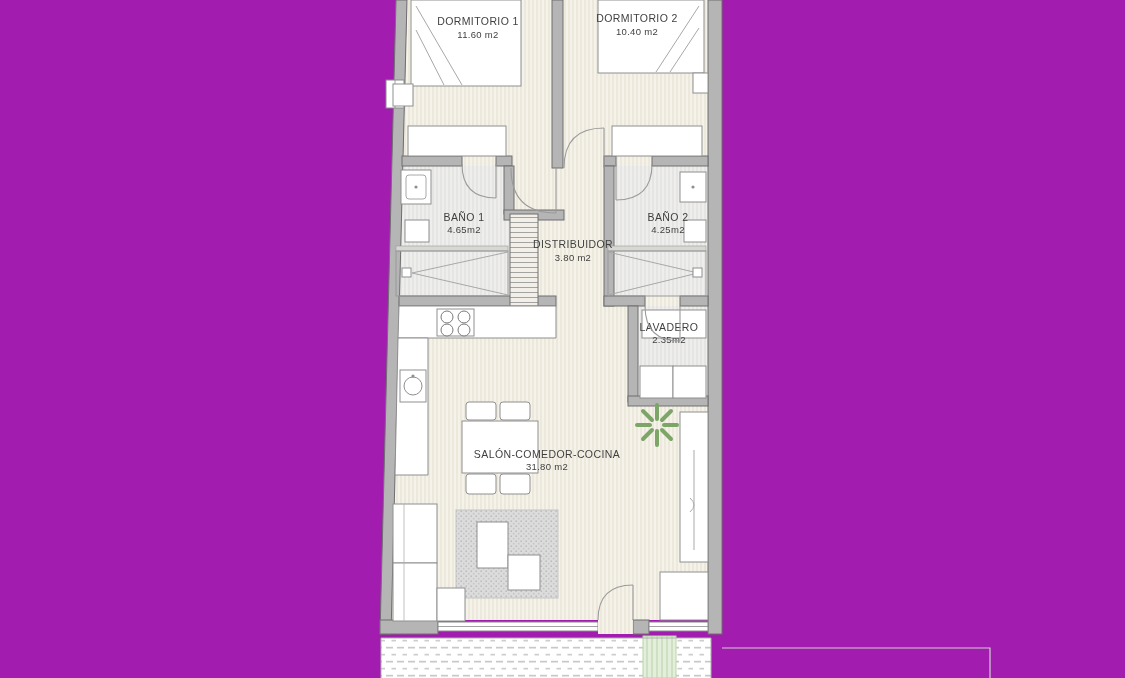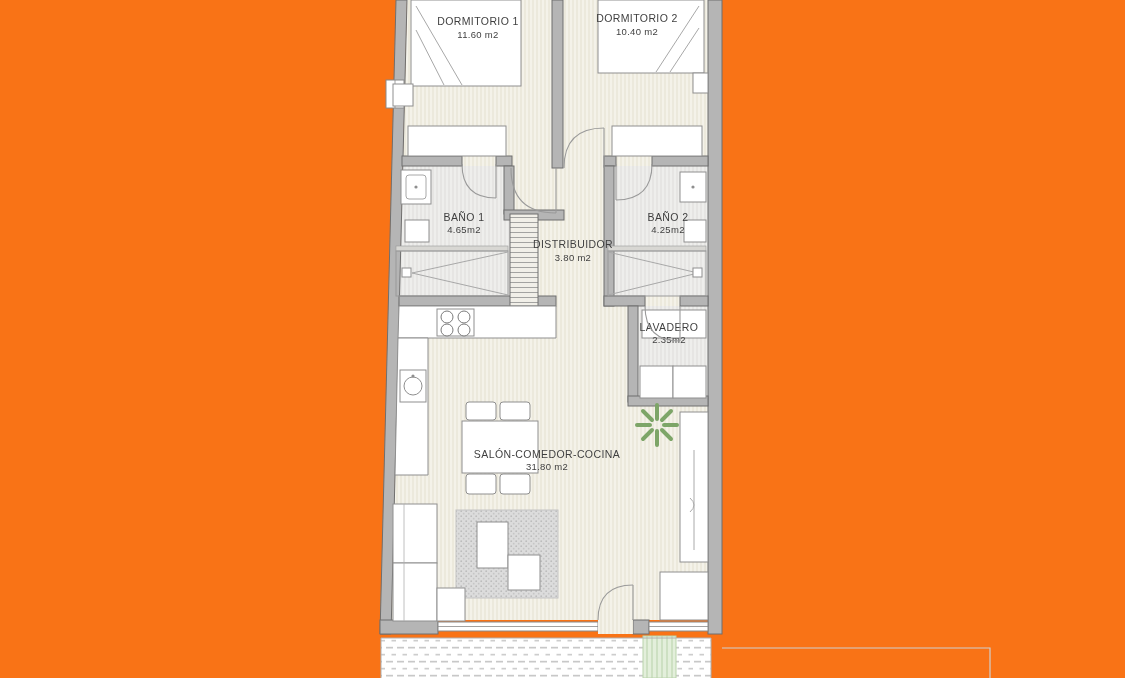--- a/index.html
+++ b/index.html
@@ -1,16 +1,16 @@
 <!DOCTYPE html>
 <html><head>
 <meta charset="utf-8">
 <style>
   html,body{margin:0;padding:0;background:#ffffff;}
-  .stage{position:relative;width:1125px;height:678px;background:#f97316;overflow:hidden;
+  .stage{position:relative;width:1125px;height:678px;background:#a21caf;overflow:hidden;
          font-family:"Liberation Sans",sans-serif;}
   svg{position:absolute;inset:0;display:block;}
   .lbl{fill:#3f3f3f;font-family:"Liberation Sans",sans-serif;font-size:10.5px;letter-spacing:.4px;}
   .lbl2{fill:#3f3f3f;font-family:"Liberation Sans",sans-serif;font-size:9.5px;letter-spacing:.3px;}
   .wall{fill:#b5b5b5;stroke:#6f6f6f;stroke-width:1;}
   .furn{fill:#ffffff;stroke:#8f8f8f;stroke-width:1;}
   .thin{stroke:#a8a8a8;stroke-width:1;fill:none;}
   .arc{stroke:#9a9a9a;stroke-width:1.1;fill:none;}
 </style>
 </head>

